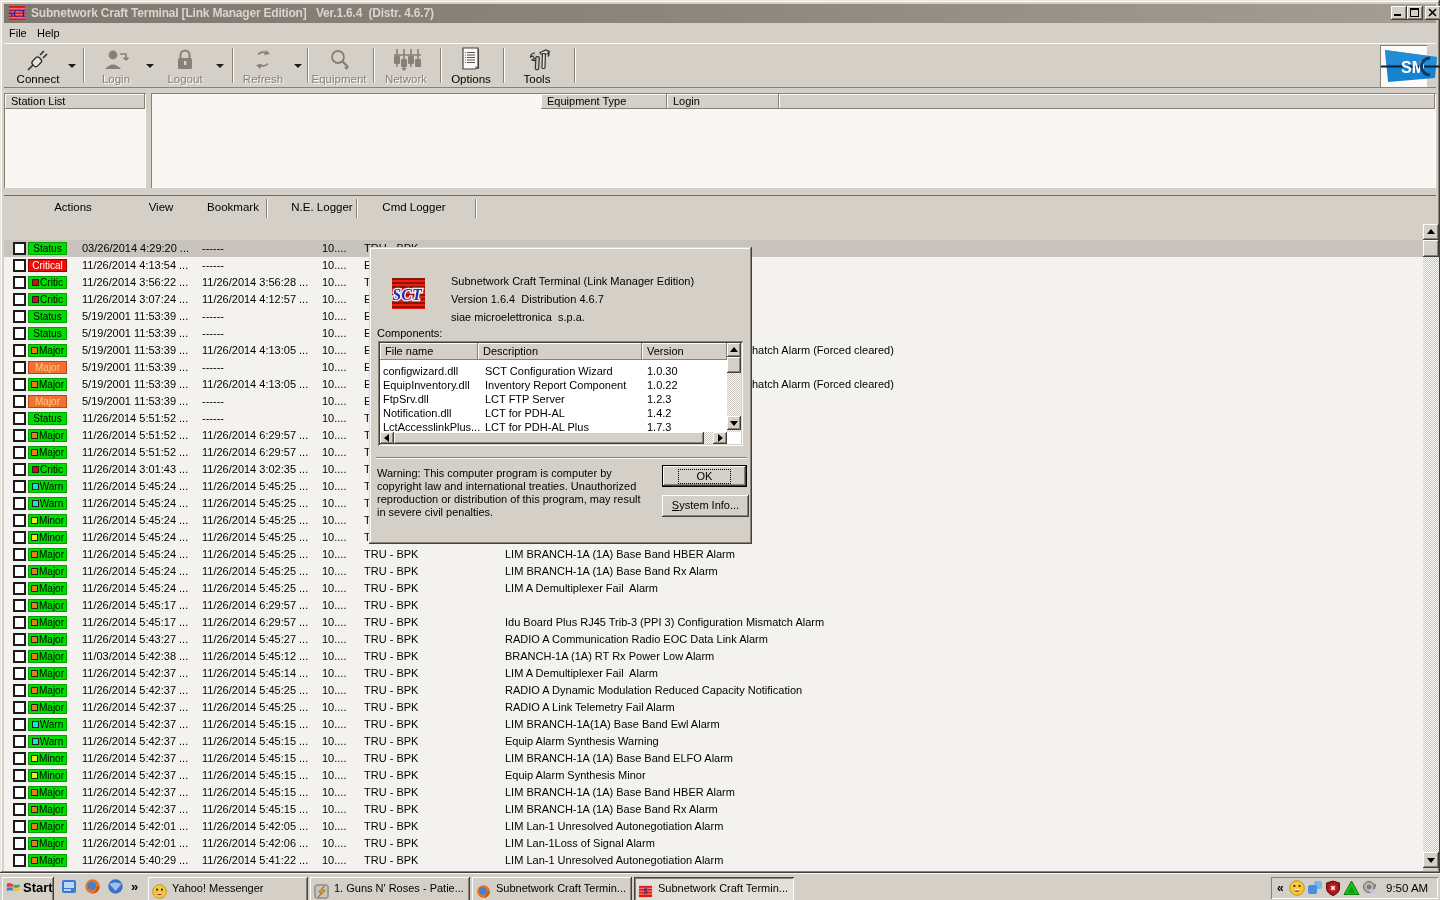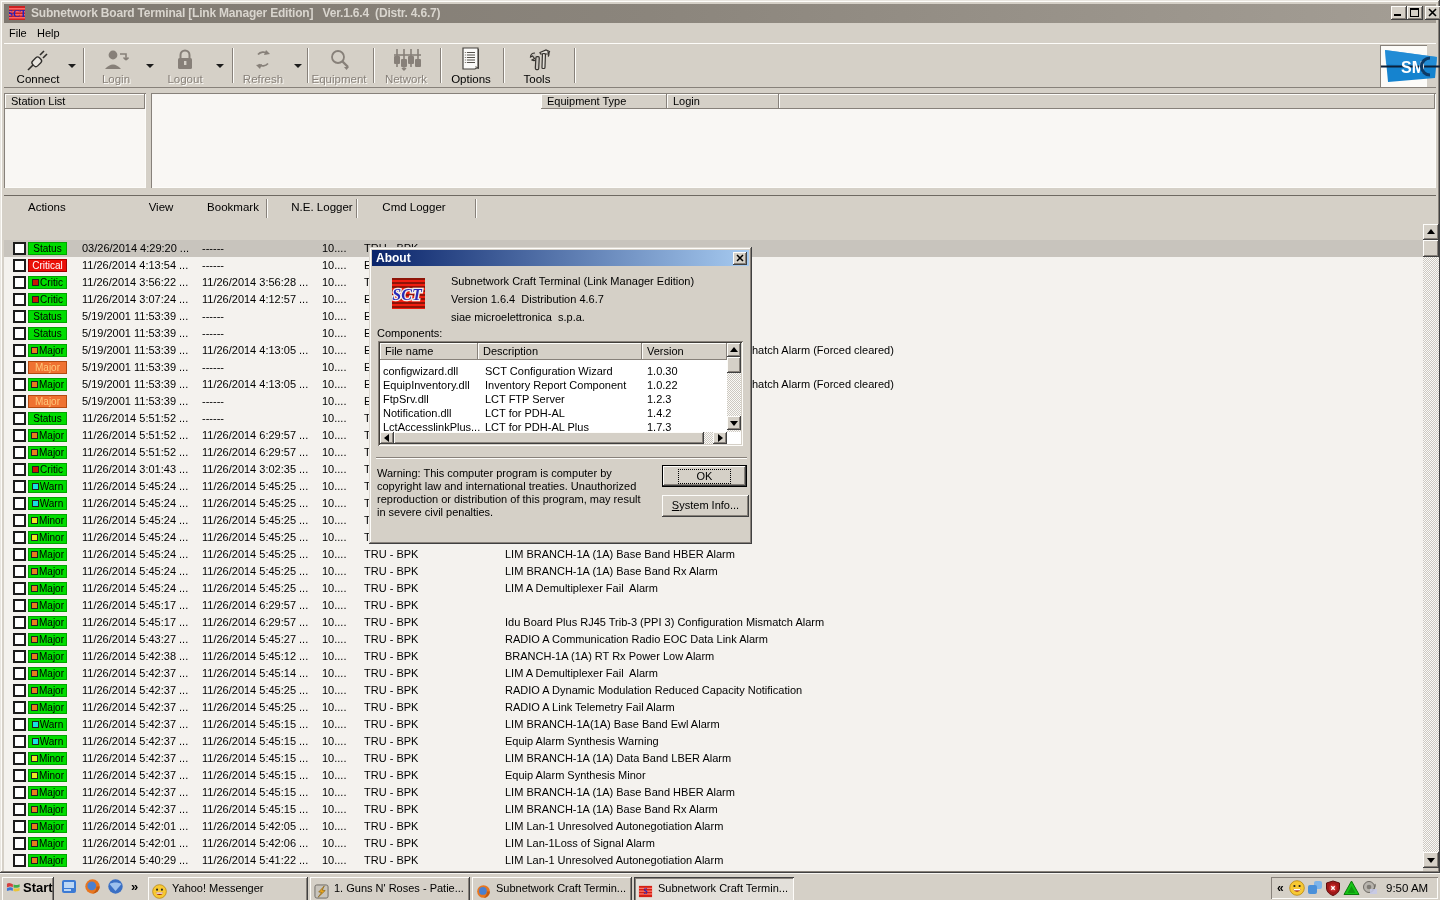--- a/index.html
+++ b/index.html
@@ -51,21 +51,21 @@
 
 <div id="tbar" class="ab">
 <svg class="ab" style="left:5px;top:1px" width="16" height="16">
         <rect x="0" y="1" width="16" height="14" fill="#cc2222"></rect>
         <rect x="0" y="3" width="16" height="1.5" fill="#ff6666"></rect>
         <rect x="0" y="6" width="16" height="1.5" fill="#ff6666"></rect>
         <rect x="0" y="9" width="16" height="1.5" fill="#ff6666"></rect>
         <rect x="0" y="12" width="16" height="1.5" fill="#ff6666"></rect>
         <text x="8" y="12" font-size="10" font-family="Liberation Serif" font-weight="bold" fill="#2222bb" text-anchor="middle">SCT</text>
       </svg>
-<span class="ttl">Subnetwork Board Terminal [Link Manager Edition]   Ver.1.6.4  (Distr. 4.6.7)</span>
+<span class="ttl">Subnetwork Craft Terminal [Link Manager Edition]   Ver.1.6.4  (Distr. 4.6.7)</span>
 <div class="capbtn" style="left:1387px">
         <div class="ab" style="left:3px;top:8px;width:7px;height:2px;background:#000"></div>
       </div>
 <div class="capbtn" style="left:1403px">
         <div class="ab" style="left:3px;top:2px;width:9px;height:9px;border:1px solid #000;border-top-width:2px"></div>
       </div>
 <div class="capbtn" style="left:1421px;width:16px"><svg width="16" height="14">
           <path d="M4 3 L11 10 M11 3 L4 10" stroke="#000" stroke-width="1.6"></path>
         </svg></div>
 </div>
@@ -184,21 +184,21 @@
           <path d="M50 13 a8.5 8.5 0 0 0 0 17" fill="none" stroke="#0d3a66" stroke-width="3.2"></path>
         </svg></div>
 </div>
 <div class="ab pwhite sunk1" style="left:4px;top:93px;width:142px;height:95px"></div>
 <div class="phead" style="left:5px;top:94px;width:140px"><span>Station List</span></div>
 <div class="ab pwhite sunk1" style="left:151px;top:93px;width:1285px;height:95px"></div>
 <div class="phead" style="left:541px;top:94px;width:126px"><span>Equipment Type</span></div>
 <div class="phead" style="left:667px;top:94px;width:112px"><span>Login</span></div>
 <div class="phead" style="left:779px;top:94px;width:656px"></div>
 <div class="ab" style="left:4px;top:195px;width:1432px;height:27px;border-top:1px solid #6e6962;background:#d5d0c7">
-<div class="tablbl" style="left:24px;width:90px;text-align:left">Actions</div>
+<div class="tablbl" style="left:24px;width:90px;text-align:center">Actions</div>
 <div class="tablbl" style="left:112px;width:90px;text-align:center">View</div>
 <div class="tablbl" style="left:184px;width:90px;text-align:center">Bookmark</div>
 <div class="tablbl" style="left:273px;width:90px;text-align:center">N.E. Logger</div>
 <div class="tablbl" style="left:365px;width:90px;text-align:center">Cmd Logger</div>
 <div class="ab" style="left:262px;top:3px;width:2px;height:19px;border-left:1px solid #87817a;border-right:1px solid #fdfcf9"></div>
 <div class="ab" style="left:352px;top:3px;width:2px;height:19px;border-left:1px solid #87817a;border-right:1px solid #fdfcf9"></div>
 <div class="ab" style="left:471px;top:3px;width:2px;height:19px;border-left:1px solid #87817a;border-right:1px solid #fdfcf9"></div>
 </div>
 <div id="rows" class="ab">
 <div class="row sel" style="top:0px">
@@ -396,21 +396,21 @@
 <span class="chip cS"><span class="sq" style="background:#e87c1e"></span>Major</span>
 <span class="rt" style="left:78px">11/26/2014 5:43:27 ...</span>
 <span class="rt" style="left:198px">11/26/2014 5:45:27 ...</span>
 <span class="rt" style="left:318px">10....</span>
 <span class="rt" style="left:360px">TRU - BPK</span>
 <span class="rt" style="left:501px">RADIO A Communication Radio EOC Data Link Alarm</span>
 </div>
 <div class="row" style="top:408px">
 <span class="cbx"></span>
 <span class="chip cS"><span class="sq" style="background:#e87c1e"></span>Major</span>
-<span class="rt" style="left:78px">11/26/2014 5:42:38 ...</span>
+<span class="rt" style="left:78px">11/03/2014 5:42:38 ...</span>
 <span class="rt" style="left:198px">11/26/2014 5:45:12 ...</span>
 <span class="rt" style="left:318px">10....</span>
 <span class="rt" style="left:360px">TRU - BPK</span>
 <span class="rt" style="left:501px">BRANCH-1A (1A) RT Rx Power Low Alarm</span>
 </div>
 <div class="row" style="top:425px">
 <span class="cbx"></span>
 <span class="chip cS"><span class="sq" style="background:#e87c1e"></span>Major</span>
 <span class="rt" style="left:78px">11/26/2014 5:42:37 ...</span>
 <span class="rt" style="left:198px">11/26/2014 5:45:14 ...</span>
@@ -454,21 +454,21 @@
 <span class="rt" style="left:360px">TRU - BPK</span>
 <span class="rt" style="left:501px">Equip Alarm Synthesis Warning</span>
 </div>
 <div class="row" style="top:510px">
 <span class="cbx"></span>
 <span class="chip cS"><span class="sq" style="background:#efe722"></span>Minor</span>
 <span class="rt" style="left:78px">11/26/2014 5:42:37 ...</span>
 <span class="rt" style="left:198px">11/26/2014 5:45:15 ...</span>
 <span class="rt" style="left:318px">10....</span>
 <span class="rt" style="left:360px">TRU - BPK</span>
-<span class="rt" style="left:501px">LIM BRANCH-1A (1A) Data Band LBER Alarm</span>
+<span class="rt" style="left:501px">LIM BRANCH-1A (1A) Base Band ELFO Alarm</span>
 </div>
 <div class="row" style="top:527px">
 <span class="cbx"></span>
 <span class="chip cS"><span class="sq" style="background:#efe722"></span>Minor</span>
 <span class="rt" style="left:78px">11/26/2014 5:42:37 ...</span>
 <span class="rt" style="left:198px">11/26/2014 5:45:15 ...</span>
 <span class="rt" style="left:318px">10....</span>
 <span class="rt" style="left:360px">TRU - BPK</span>
 <span class="rt" style="left:501px">Equip Alarm Synthesis Minor</span>
 </div>
@@ -529,23 +529,20 @@
 <div class="ab dither" style="left:1423px;top:224px;width:16px;height:644px"></div>
 <div class="sbtn" style="left:1423px;top:224px;width:16px;height:16px">
       <div class="tri" style="left:4px;top:5px;border-left:4px solid transparent;border-right:4px solid transparent;border-bottom:5px solid #000"></div>
     </div>
 <div class="sbtn" style="left:1423px;top:240px;width:16px;height:17px"></div>
 <div class="sbtn" style="left:1423px;top:852px;width:16px;height:16px">
       <div class="tri" style="left:4px;top:6px;border-left:4px solid transparent;border-right:4px solid transparent;border-top:5px solid #000"></div>
     </div>
 </div>
 <div id="dlg" class="ab">
-<div id="dtitle"><span style="padding-left:4px">About</span><div class="capbtn" style="left:361px;top:1.5px;width:14px;height:13px"><svg width="14" height="13">
-          <path d="M4 3 L10 9 M10 3 L4 9" stroke="#000" stroke-width="1.5"></path>
-        </svg></div></div>
 <div class="ab" style="left:23px;top:31px;width:33px;height:31px"><svg width="33" height="31">
         <rect x="0" y="0" width="33" height="31" fill="#f2f0ec"></rect>
         <g fill="#8e1408">
           <rect x="0" y="0" width="33" height="2"></rect>
           <rect x="0" y="4" width="33" height="2"></rect>
           <rect x="0" y="8" width="33" height="2"></rect>
           <rect x="0" y="12" width="33" height="2"></rect>
           <rect x="0" y="16" width="33" height="2"></rect>
           <rect x="0" y="20" width="33" height="2"></rect>
           <rect x="0" y="24" width="33" height="2"></rect>

